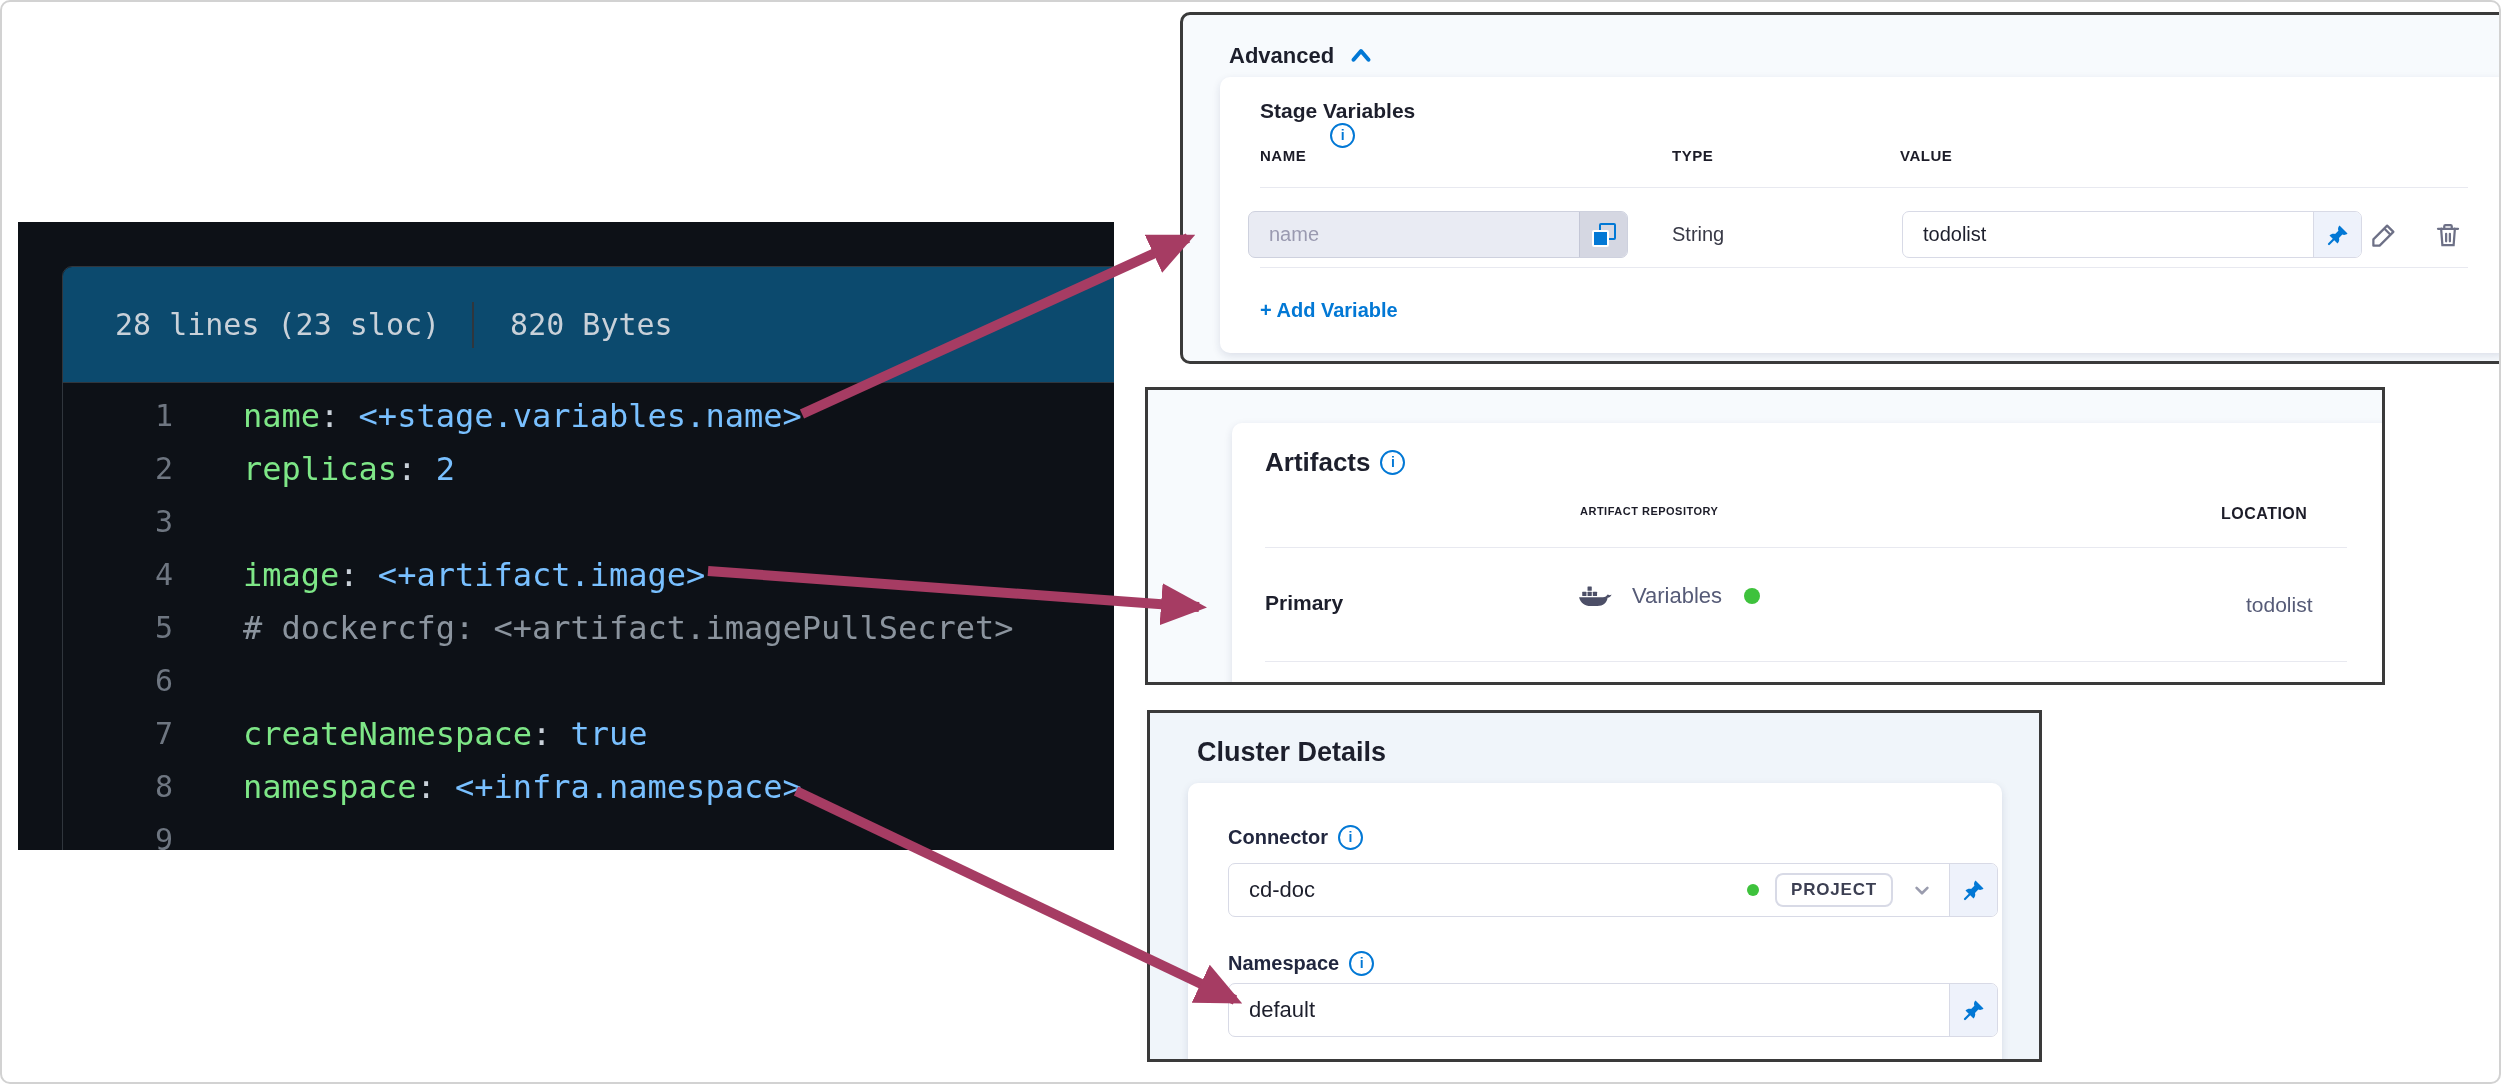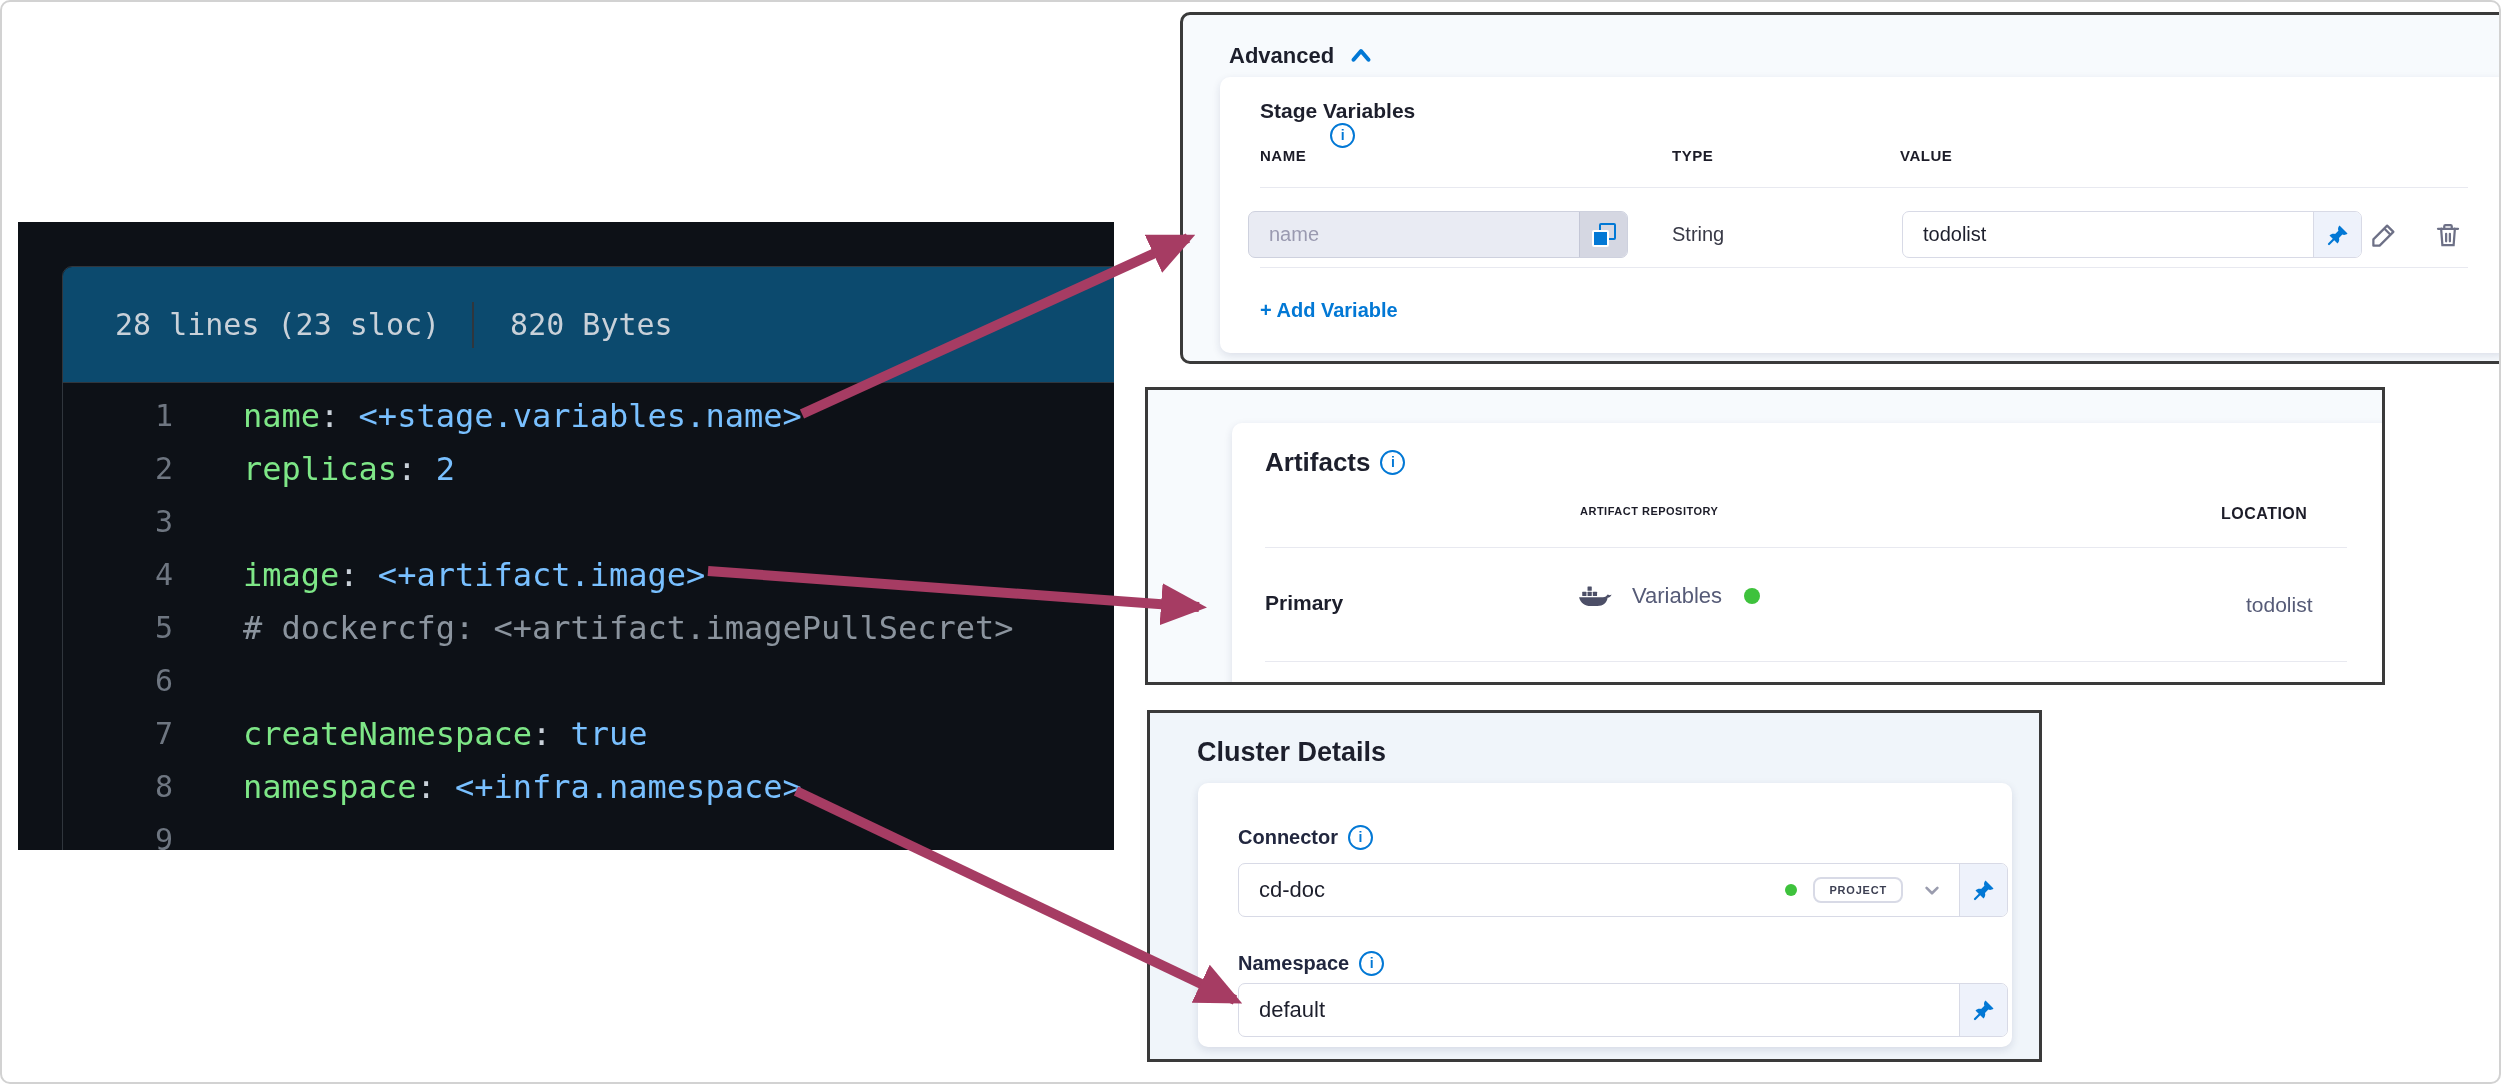--- a/index.html
+++ b/index.html
@@ -41,21 +41,21 @@
     background:#eef2fb;border-left:1px solid var(--field-border);border-radius:0 6px 6px 0;}
   .field.ghost{background:#e9ebf3;border-color:#ced1de;}
   .field.ghost .ftext{color:#9a9ab0;}
   .field.ghost .addon{background:#d5d7e2;border-left-color:#c4c7d6;}
   .icon-btn{display:flex;align-items:center;justify-content:center;}
   
   .copy-ic{position:relative;width:24px;height:24px;}
   .copy-ic .back{position:absolute;right:0;top:0;width:13px;height:13px;border:2.5px solid var(--accent);border-radius:2px;}
   .copy-ic .front{position:absolute;left:0;bottom:0;width:13px;height:13px;background:var(--accent);border:2px solid #fff;border-radius:2px;}
   .dot{border-radius:50%;background:var(--green);display:inline-block;}
-  .badge{border:2px solid var(--field-border);border-radius:8px;padding:5px 14px;font-size:11px;font-weight:bold;
+  .badge{border:2px solid var(--field-border);border-radius:8px;padding:5px 14px;font-size:17px;font-weight:bold;
     letter-spacing:.8px;color:#3c3f52;background:#fff;}
   .link{color:var(--accent);font-weight:bold;}
   
   .arrows{position:absolute;left:0;top:0;width:2501px;height:1084px;pointer-events:none;z-index:50;}
   .arrows line{stroke:var(--arrow);stroke-width:10;}
   .arrowhead{fill:var(--arrow);}
 </style>
 </head>
 <body>
 
@@ -195,21 +195,21 @@
         </div>
         <div style="position:absolute;left:1014px;top:170px;font-size:21px;color:var(--slate);">todolist</div>
       </div>
       <div class="hline" style="left:33px;top:238px;width:1082px;"></div>
     </div>
   </div>
 
   <div class="panel" style="left:1145px;top:708px;width:895px;height:352px;background:#f0f5fa;">
     <div class="panel-title" style="position:absolute;left:47px;top:24px;font-size:27px;">Cluster Details</div>
 
-    <div class="card" style="left:48px;top:70px;width:814px;height:264px;">
+    <div class="card" style="left:38px;top:70px;width:814px;height:300px;">
       <div style="position:absolute;left:40px;top:42px;display:flex;align-items:center;">
         <span style="font-size:20px;font-weight:bold;color:#22273f;">Connector</span>
         <span class="info-icon"></span>
       </div>
       <div class="field" style="position:absolute;left:40px;top:80px;width:770px;height:54px;">
         <span class="ftext" style="font-size:22px;">cd-doc</span>
         <span style="display:flex;align-items:center;gap:16px;padding-right:14px;">
           <span class="dot" style="width:12px;height:12px;"></span>
           <span class="badge">PROJECT</span>
           <svg width="26" height="26" viewBox="0 0 24 24">

